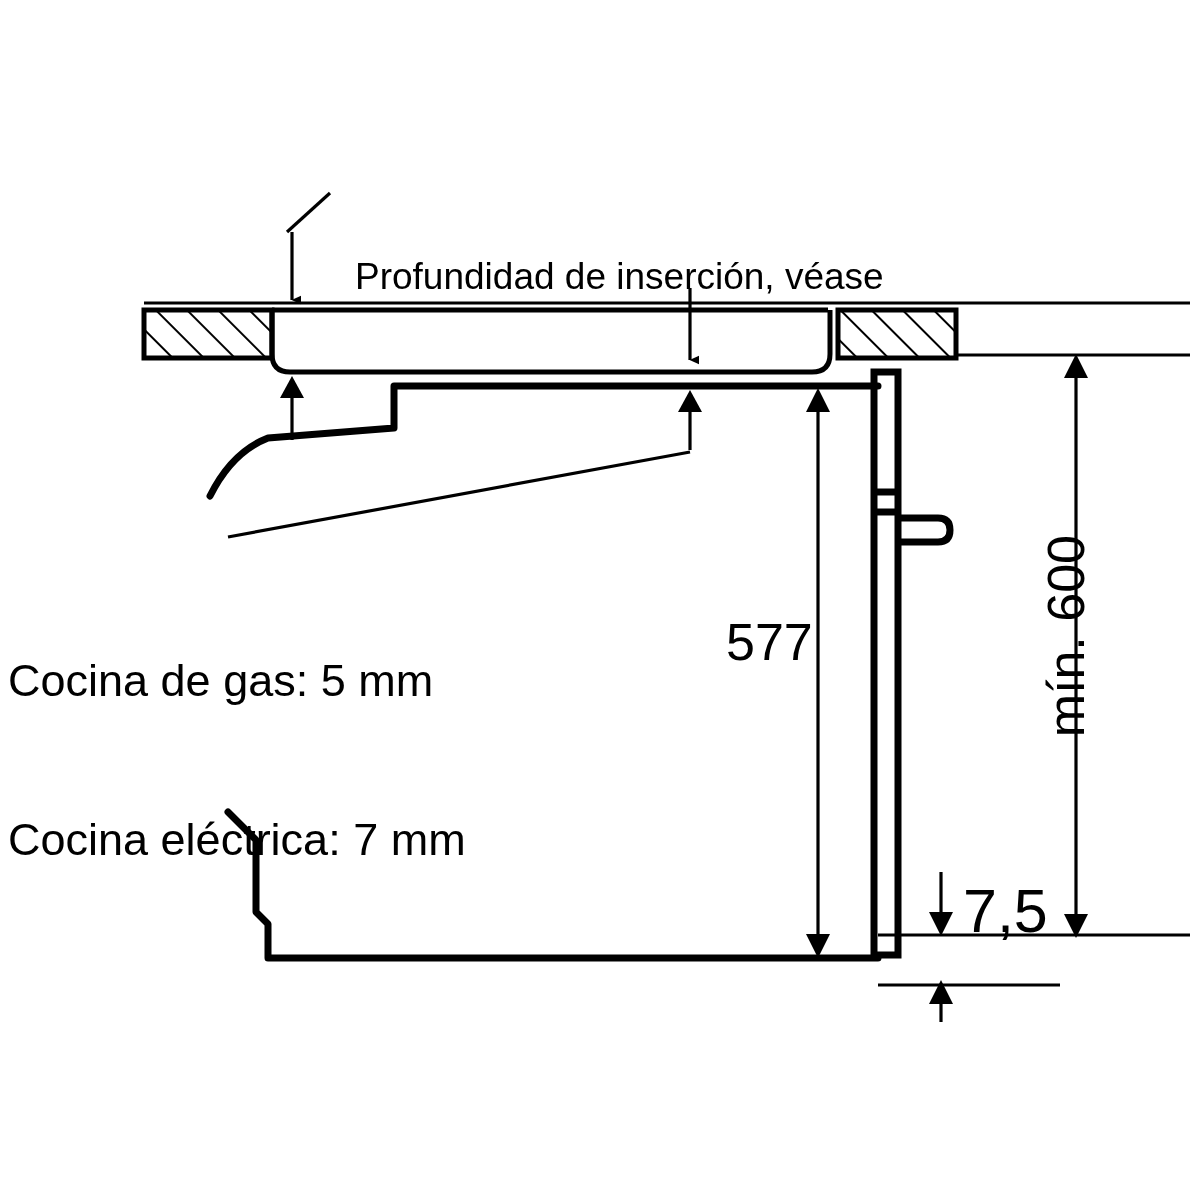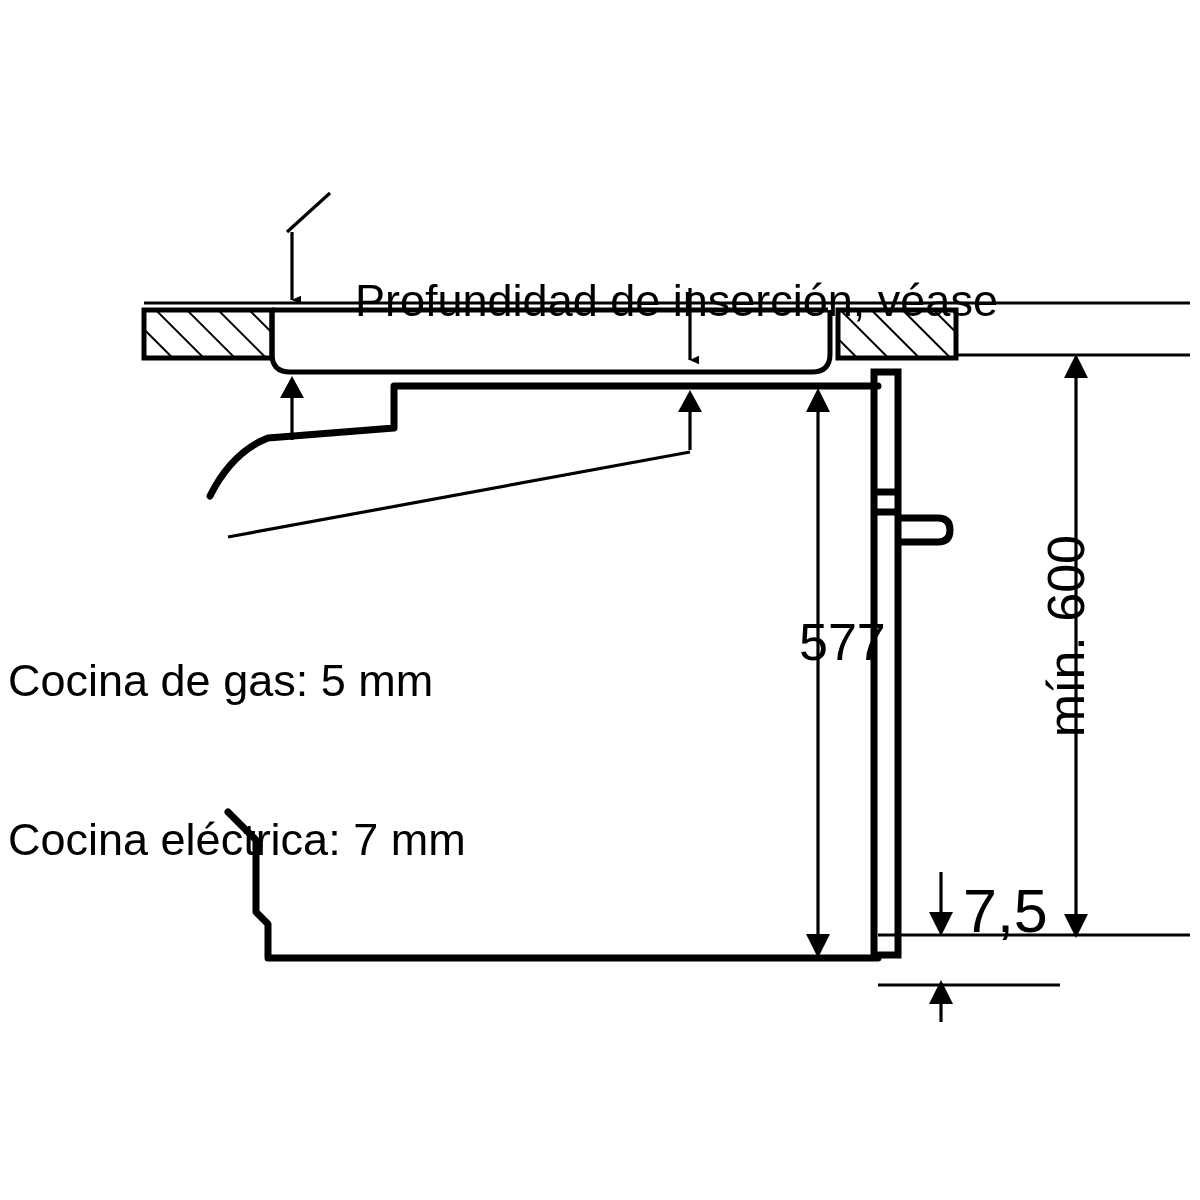--- a/index.html
+++ b/index.html
@@ -67,33 +67,33 @@
   .note-text {
     position: absolute;
     font-family: "Liberation Sans", sans-serif;
     color: #000000;
     white-space: pre;
     line-height: 1.18;
   }
   #title-note {
     left: 355px;
     top: 168px;
-    font-size: 45px;
+    font-size: 37px;
   }
   #distance-note {
     left: 8px;
     top: 548px;
     font-size: 45px;
   }
   .note-line {
     display: block;
   }
   #label-577 {
     position: absolute;
-    left: 799px;
+    left: 726px;
     top: 612px;
     font-size: 52px;
     color: #000000;
     font-family: "Liberation Sans", sans-serif;
     white-space: pre;
     text-align: center;
   }
   #label-75 {
     position: absolute;
     left: 963px;

